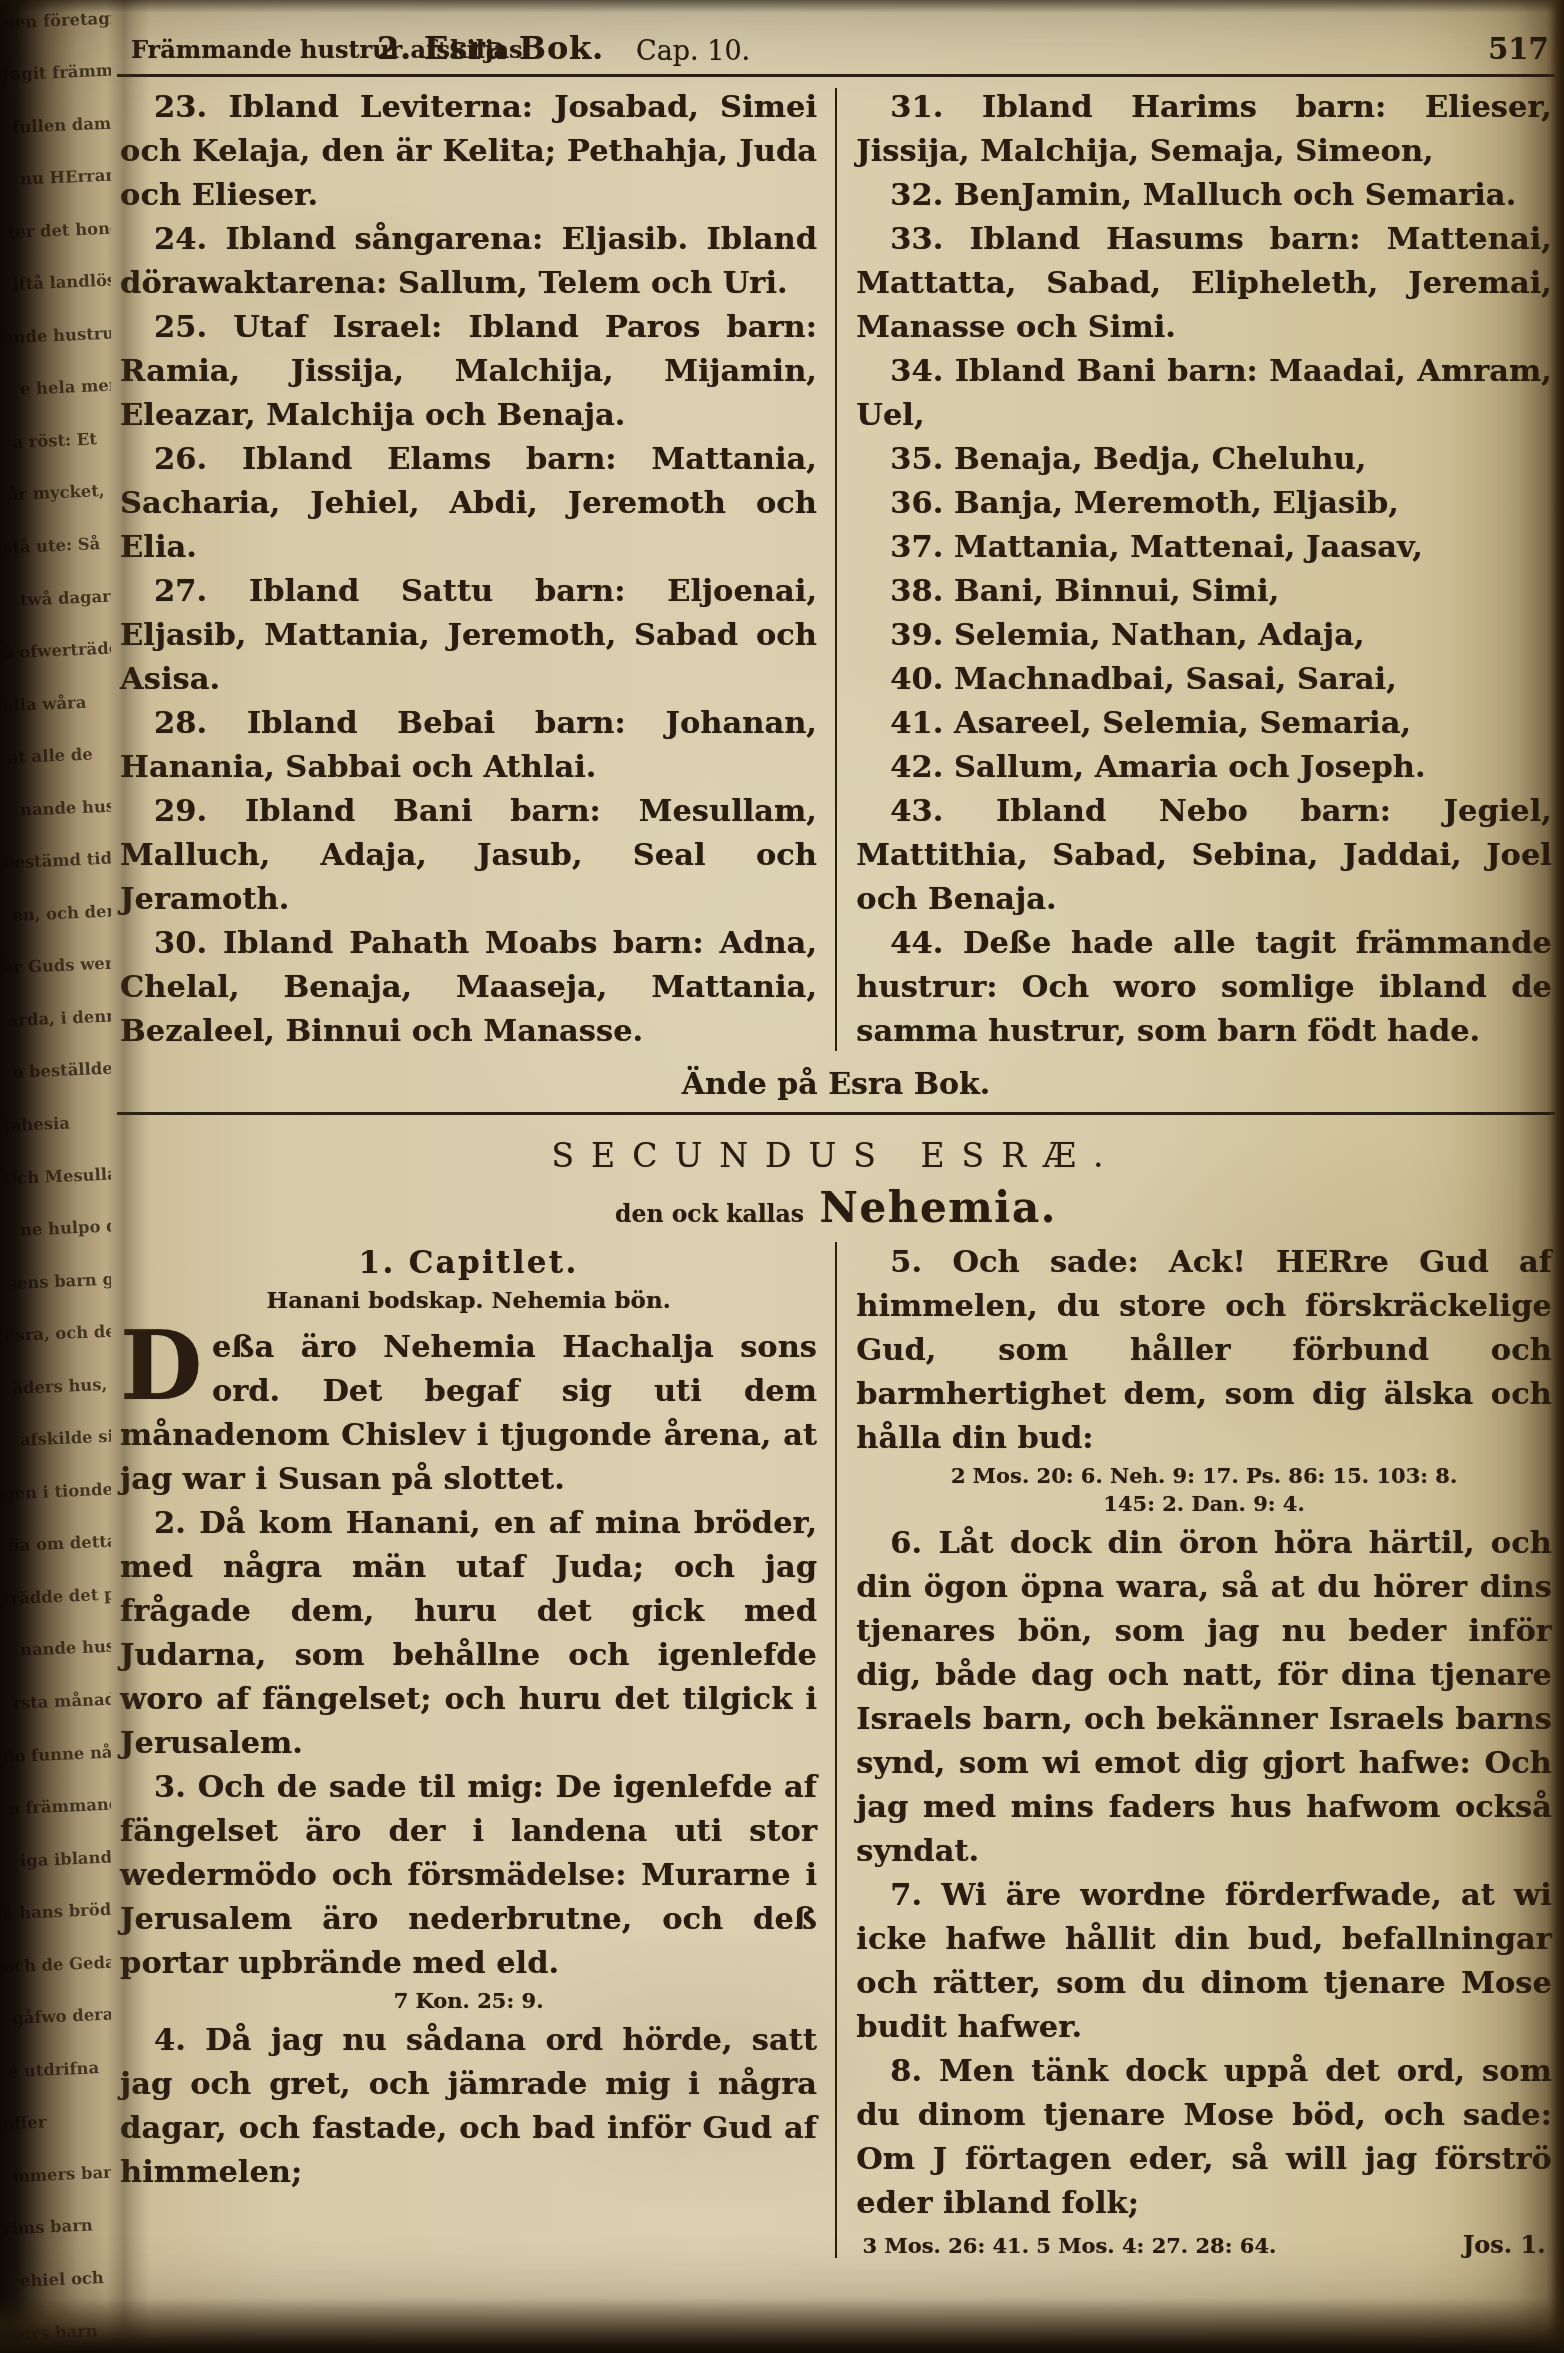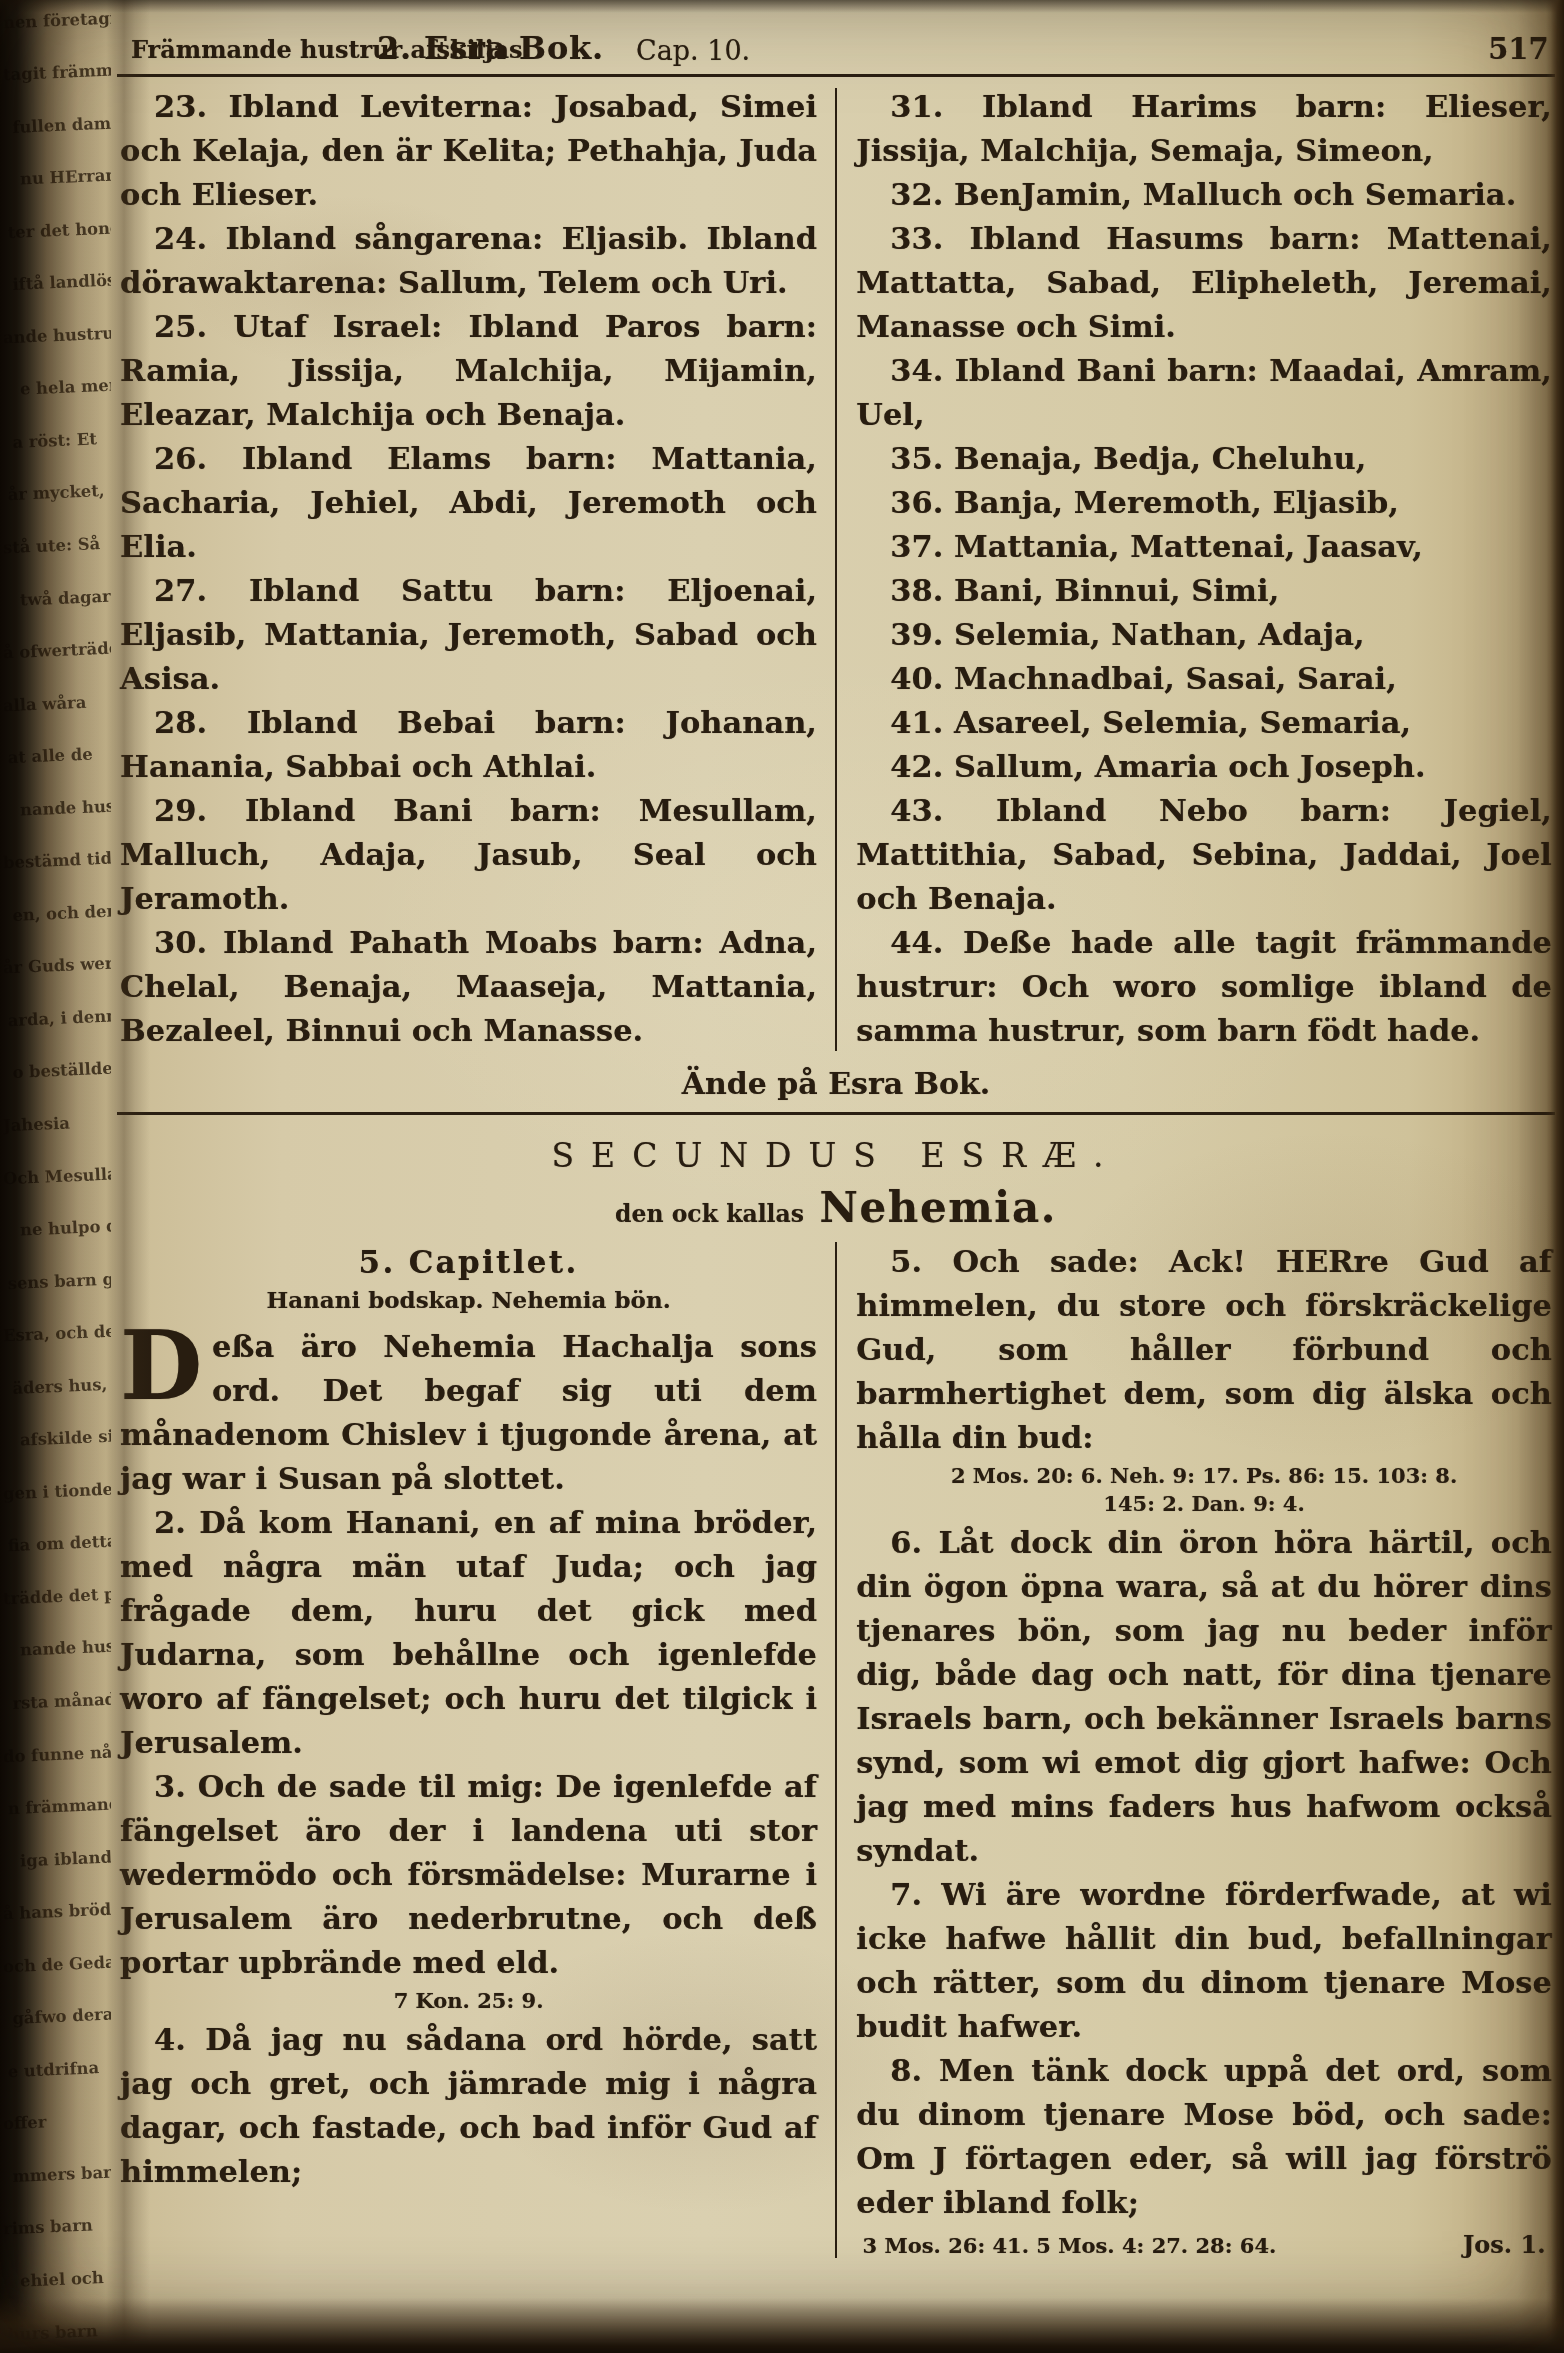--- a/index.html
+++ b/index.html
@@ -192,21 +192,21 @@
   <hr class="hrule">
 
   <p class="latin">SECUNDUS ESRÆ.</p>
   <div class="secline">
     <span class="sec-conn">den ock kallas</span>
     <span class="sec-name">Nehemia.</span>
   </div>
 
   <section class="cols cols2">
     <div class="col leftc">
-      <p class="chap-head">5. Capitlet.</p>
+      <p class="chap-head">1. Capitlet.</p>
       <p class="chap-sub">Hanani bodskap. Nehemia bön.</p>
       <div>
           <p class="verse first-verse"><span class="dropcap">D</span>eßa äro Nehemia Hachalja sons ord. Det begaf sig uti dem månadenom Chislev i tjugonde årena, at jag war i Susan på slottet.</p>
           <p class="verse"><span class="vnum">2.&nbsp;</span>Då kom Hanani, en af mina bröder, med några män utaf Juda; och jag frågade dem, huru det gick med Judarna, som behållne och igenlefde woro af fängelset; och huru det tilgick i Jerusalem.</p>
           <p class="verse"><span class="vnum">3.&nbsp;</span>Och de sade til mig: De igenlefde af fängelset äro der i landena uti stor wedermödo och försmädelse: Murarne i Jerusalem äro nederbrutne, och deß portar upbrände med eld.</p>
           <p class="ref">7 Kon. 25: 9.</p>
           <p class="verse"><span class="vnum">4.&nbsp;</span>Då jag nu sådana ord hörde, satt jag och gret, och jämrade mig i några dagar, och fastade, och bad inför Gud af himmelen;</p>
         </div>
     </div>
     <div class="col rightc">

